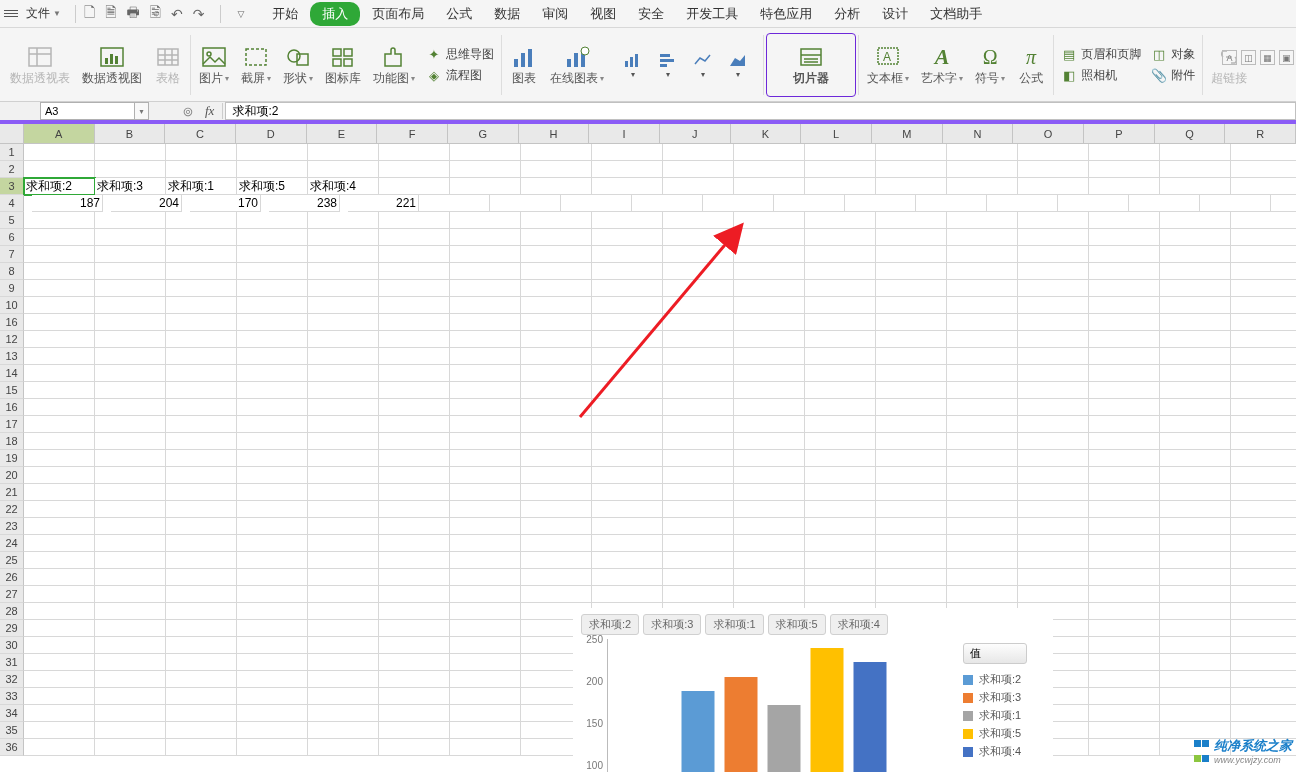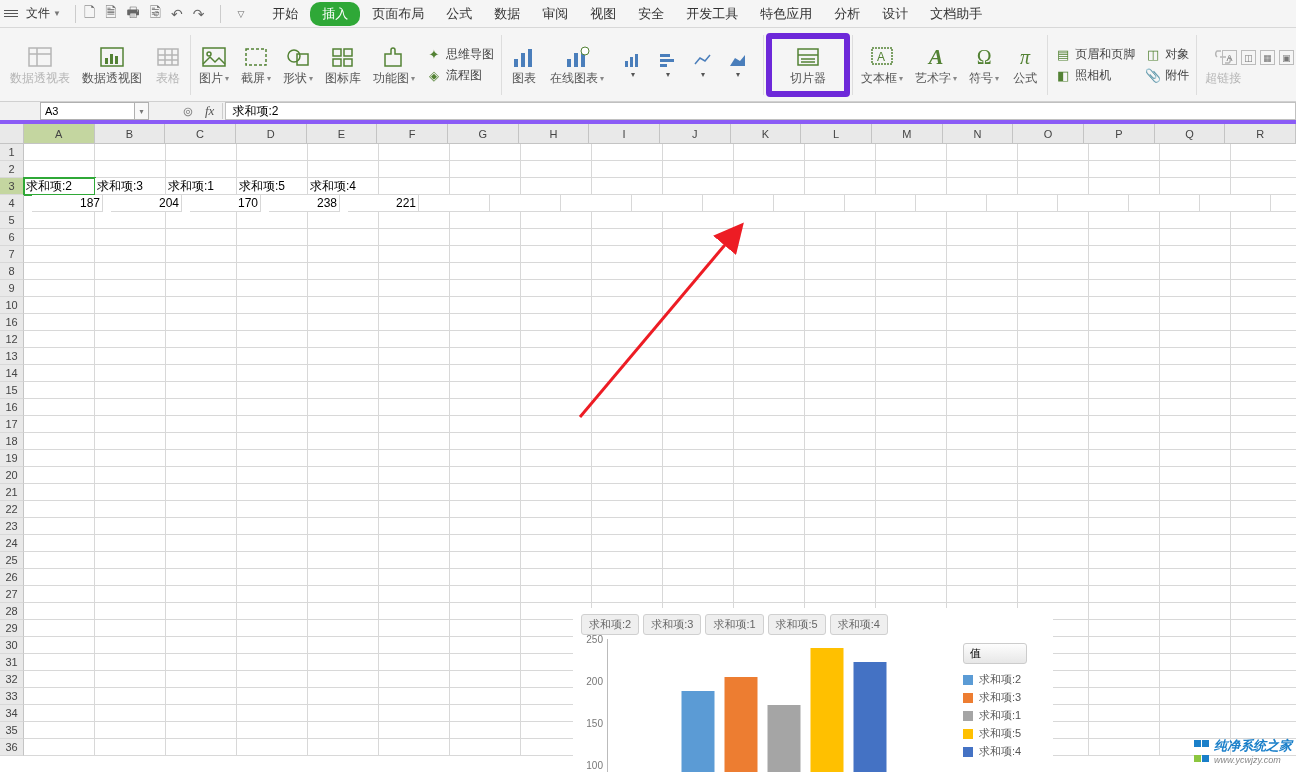--- a/index.html
+++ b/index.html
@@ -21,21 +21,21 @@
 .ribbon { height: 74px; background:#f5f5f5; border-bottom:1px solid #d0d0d0; display:flex; align-items:center; padding:0 4px; }
 .rgroup { display:flex; flex-direction:column; align-items:center; justify-content:center; height:100%; padding:0 6px; color:#555; }
 .rgroup.disabled { color:#b5b5b5; }
 .rsep { width:1px; height:60px; background:#ddd; margin:0 2px; }
 .ricon { width:28px; height:28px; display:flex; align-items:center; justify-content:center; font-size:20px; }
 .rlabel { font-size:12px; display:flex; align-items:center; line-height:1.2; white-space:nowrap; }
 .rlabel .drop { font-size:8px; margin-left:2px; color:#888; }
 .rcol { display:flex; flex-direction:column; justify-content:center; height:100%; gap:4px; padding:0 5px; }
 .rrow { display:flex; align-items:center; gap:4px; color:#444; font-size:12px; white-space:nowrap; }
 .rrow .ico { width:16px; height:16px; display:inline-flex; align-items:center; justify-content:center; color:#538234; font-size:13px; }
-.highlight-box { border:6px solid #6d28d9; border-radius:4px; padding:0 12px; height:64px; display:flex; align-items:center; }
+.highlight-box { border:1px solid #6d28d9; border-radius:4px; padding:0 20px; height:64px; display:flex; align-items:center;font-weight:bold; }
 .arrow-line { position:absolute; top:98px; left:575px; width:180px; height:200px; pointer-events:none; z-index:5; }
 .small-chart-row { display:flex; align-items:flex-end; gap:1px; padding:0 6px; }
 .small-chart-row svg { display:block; }
 
 
 .fbar-row { height:22px; background:#f1f1f1; border-bottom:4px solid #8b5cf6; display:flex; align-items:center; }
 .namebox-wrap { display:flex; align-items:center; padding-left:40px; }
 .namebox { width:95px; height:18px; border:1px solid #b0b0b0; background:#fff; font-size:11px; font-family:Arial; padding:0 4px; display:flex; align-items:center; }
 .namebox-drop { width:14px; height:18px; border:1px solid #b0b0b0; border-left:none; background:#f8f8f8; display:flex; align-items:center; justify-content:center; font-size:8px; color:#777; }
 .fbtn { width:22px; text-align:center; color:#888; font-size:13px; margin-left:28px; }

